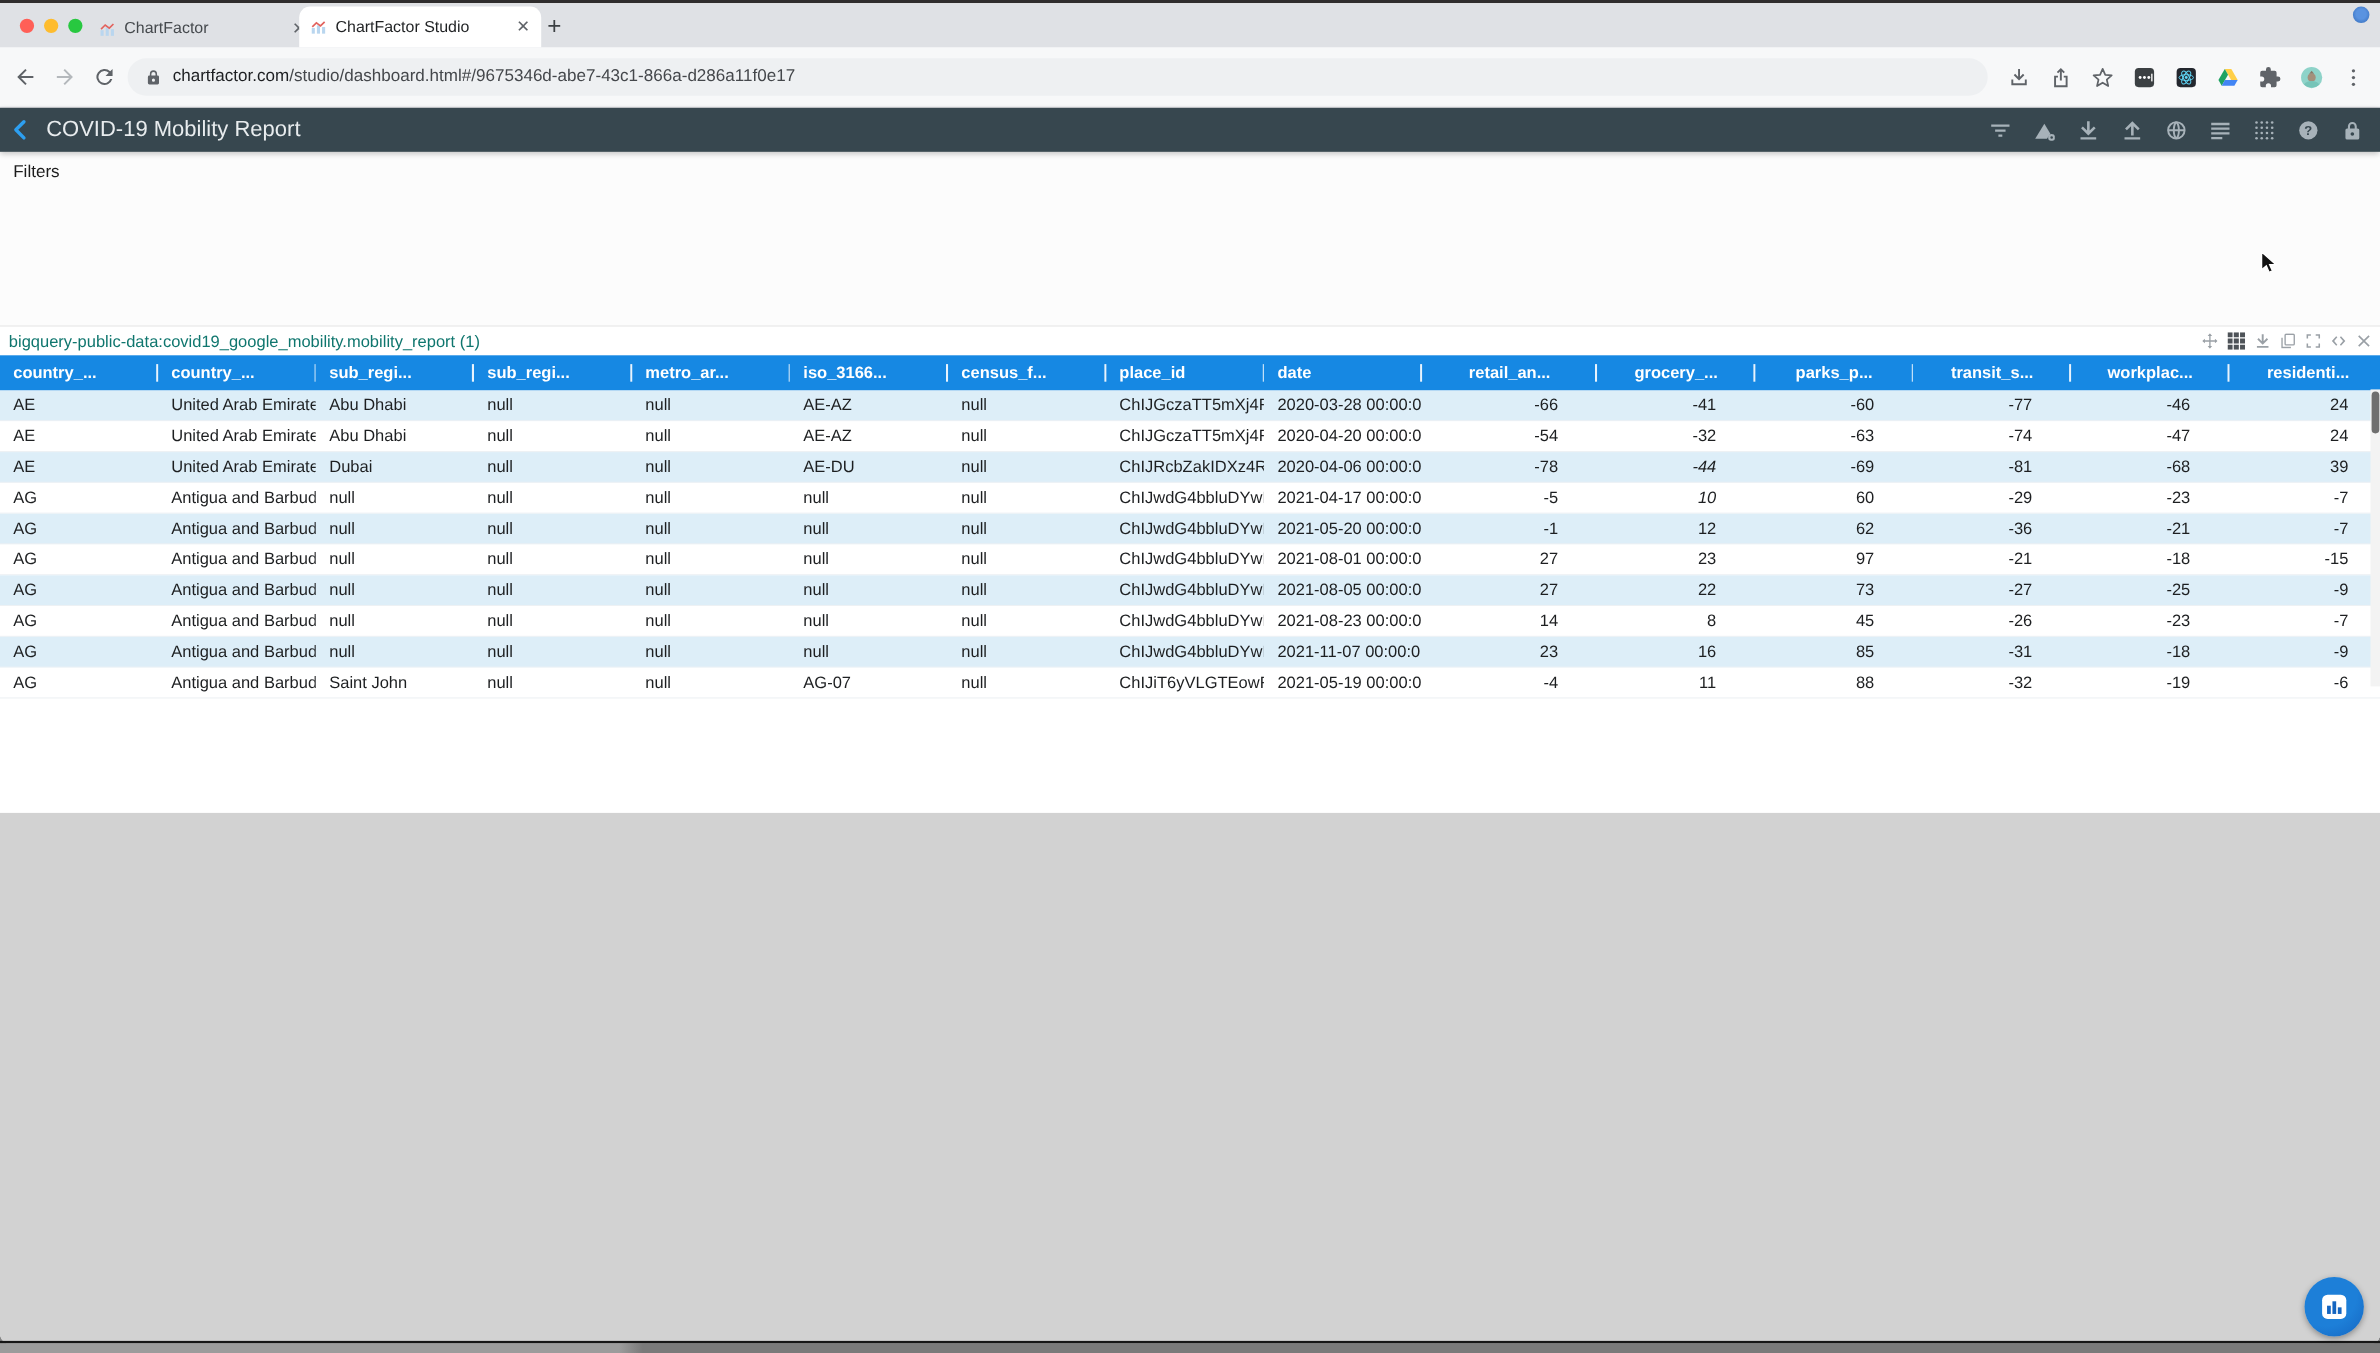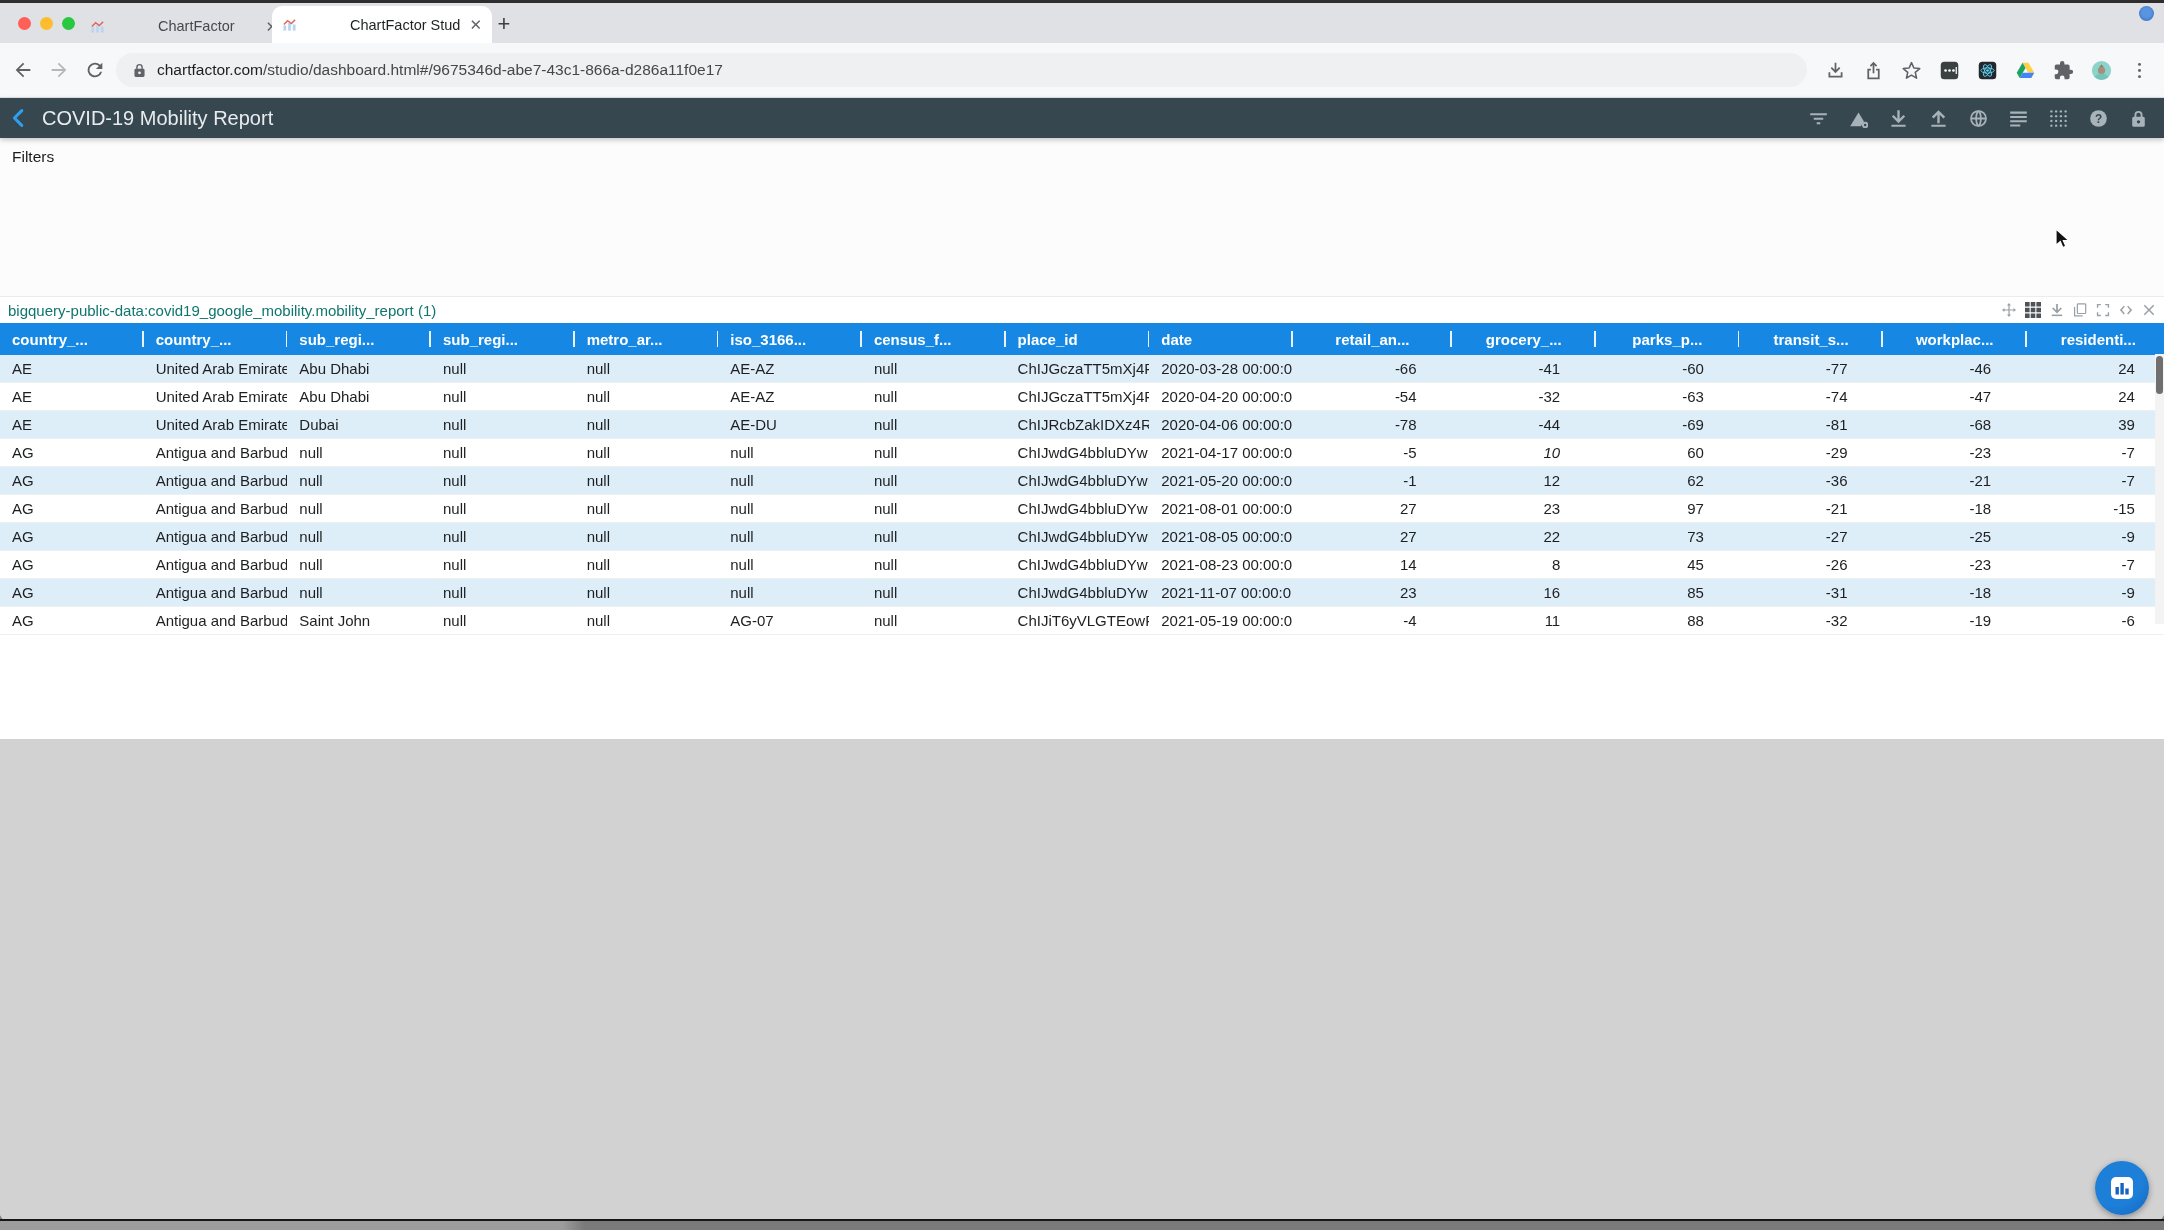--- a/index.html
+++ b/index.html
@@ -13,21 +13,21 @@
     border-radius:0 0 10px 10px;overflow:hidden;background:#fff;}
 
   
   .tabstrip{position:relative;height:40px;background:#dfe1e5;}
   .traffic{position:absolute;left:18px;top:14px;display:flex;gap:9px;}
   .traffic span{width:13px;height:13px;border-radius:50%;display:block;}
   .tl-red{background:#ff5f57;}.tl-yellow{background:#febc2e;}.tl-green{background:#28c840;}
   .tab{position:absolute;bottom:0;height:34px;display:flex;align-items:center;
     padding:0 10px;font-size:14.5px;color:#45494d;}
   .tab .favicon{margin-right:8px;display:flex;}
-  .tab .label{flex:1;overflow:hidden;white-space:nowrap;margin-left:45px;}
+  .tab .label{flex:1;overflow:hidden;white-space:nowrap;}
   .tab .tabclose{margin-left:8px;color:#5f6368;font-size:15px;line-height:1;cursor:default;}
   .tab-inactive{left:80px;width:188px;}
   .tab-inactive:after{content:'';position:absolute;right:-6px;top:8px;bottom:8px;width:1px;background:#b6b9bd;}
   .tab-active{left:272px;width:200px;height:37px;background:#fff;border-radius:10px 10px 0 0;color:#1f2123;}
   .newtab{position:absolute;left:490px;bottom:5px;width:28px;height:28px;display:flex;
     align-items:center;justify-content:center;font-size:22px;color:#3c4043;border-radius:50%;}
   .strip-dot{position:absolute;right:10px;top:3px;width:15px;height:15px;border-radius:50%;
     background:radial-gradient(circle at 50% 45%,#5a93e0 0 40%,#2f67b5 100%);}
 
   
@@ -406,21 +406,21 @@
               <div class="td" data-name="table-cell" style="width: 143.667px;">AE</div>
               <div class="td" data-name="table-cell" style="width: 143.667px;">United Arab Emirate</div>
               <div class="td" data-name="table-cell" style="width: 143.667px;">Dubai</div>
               <div class="td" data-name="table-cell" style="width: 143.667px;">null</div>
               <div class="td" data-name="table-cell" style="width: 143.667px;">null</div>
               <div class="td" data-name="table-cell" style="width: 143.667px;">AE-DU</div>
               <div class="td" data-name="table-cell" style="width: 143.667px;">null</div>
               <div class="td" data-name="table-cell" style="width: 143.667px;">ChIJRcbZakIDXz4R</div>
               <div class="td" data-name="table-cell" style="width: 143.667px;">2020-04-06 00:00:0</div>
               <div class="td num" data-name="table-cell" style="width: 143.667px;">-78</div>
-              <div class="td num" data-name="table-cell" style="width: 143.667px;">-44</div>
+              <div class="td num" data-name="table-cell" style="width: 143.667px; font-style: italic;">-44</div>
               <div class="td num" data-name="table-cell" style="width: 143.667px;">-69</div>
               <div class="td num" data-name="table-cell" style="width: 143.667px;">-81</div>
               <div class="td num" data-name="table-cell" style="width: 143.667px;">-68</div>
               <div class="td num" data-name="table-cell" style="width: 143.667px;">39</div>
             </div>
             <div class="tr" data-name="table-row">
               <div class="td" data-name="table-cell" style="width: 143.667px;">AG</div>
               <div class="td" data-name="table-cell" style="width: 143.667px;">Antigua and Barbud</div>
               <div class="td" data-name="table-cell" style="width: 143.667px;">null</div>
               <div class="td" data-name="table-cell" style="width: 143.667px;">null</div>

